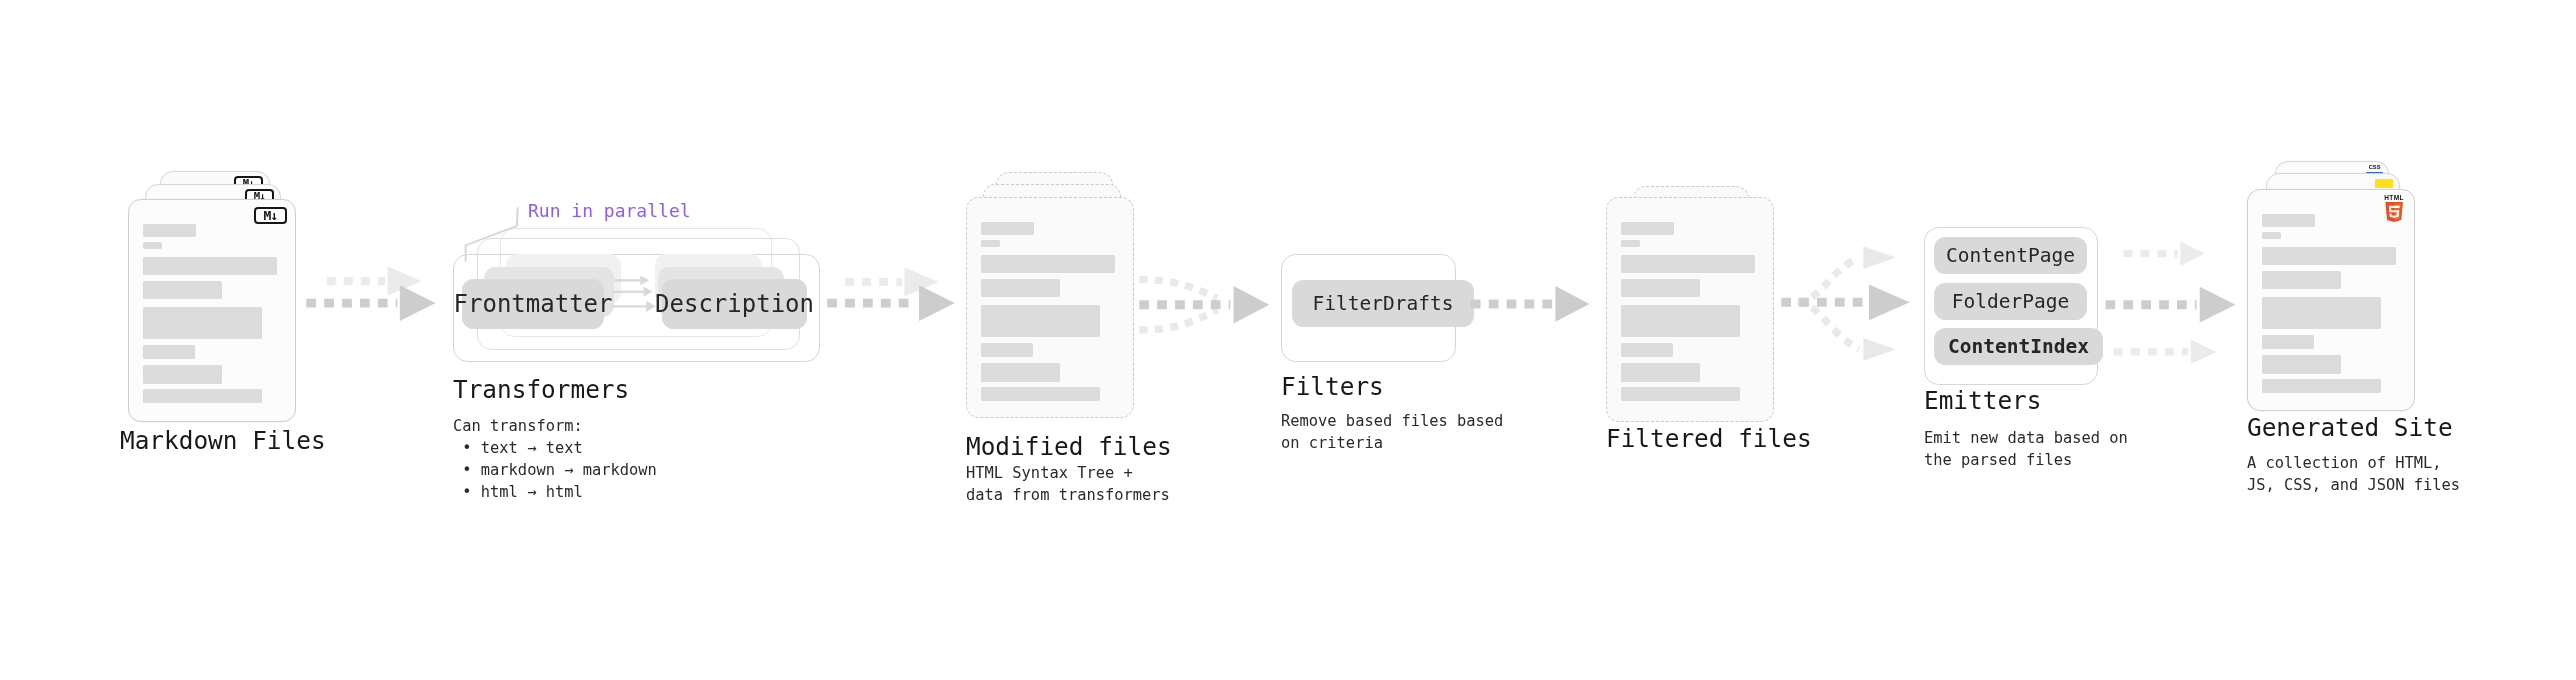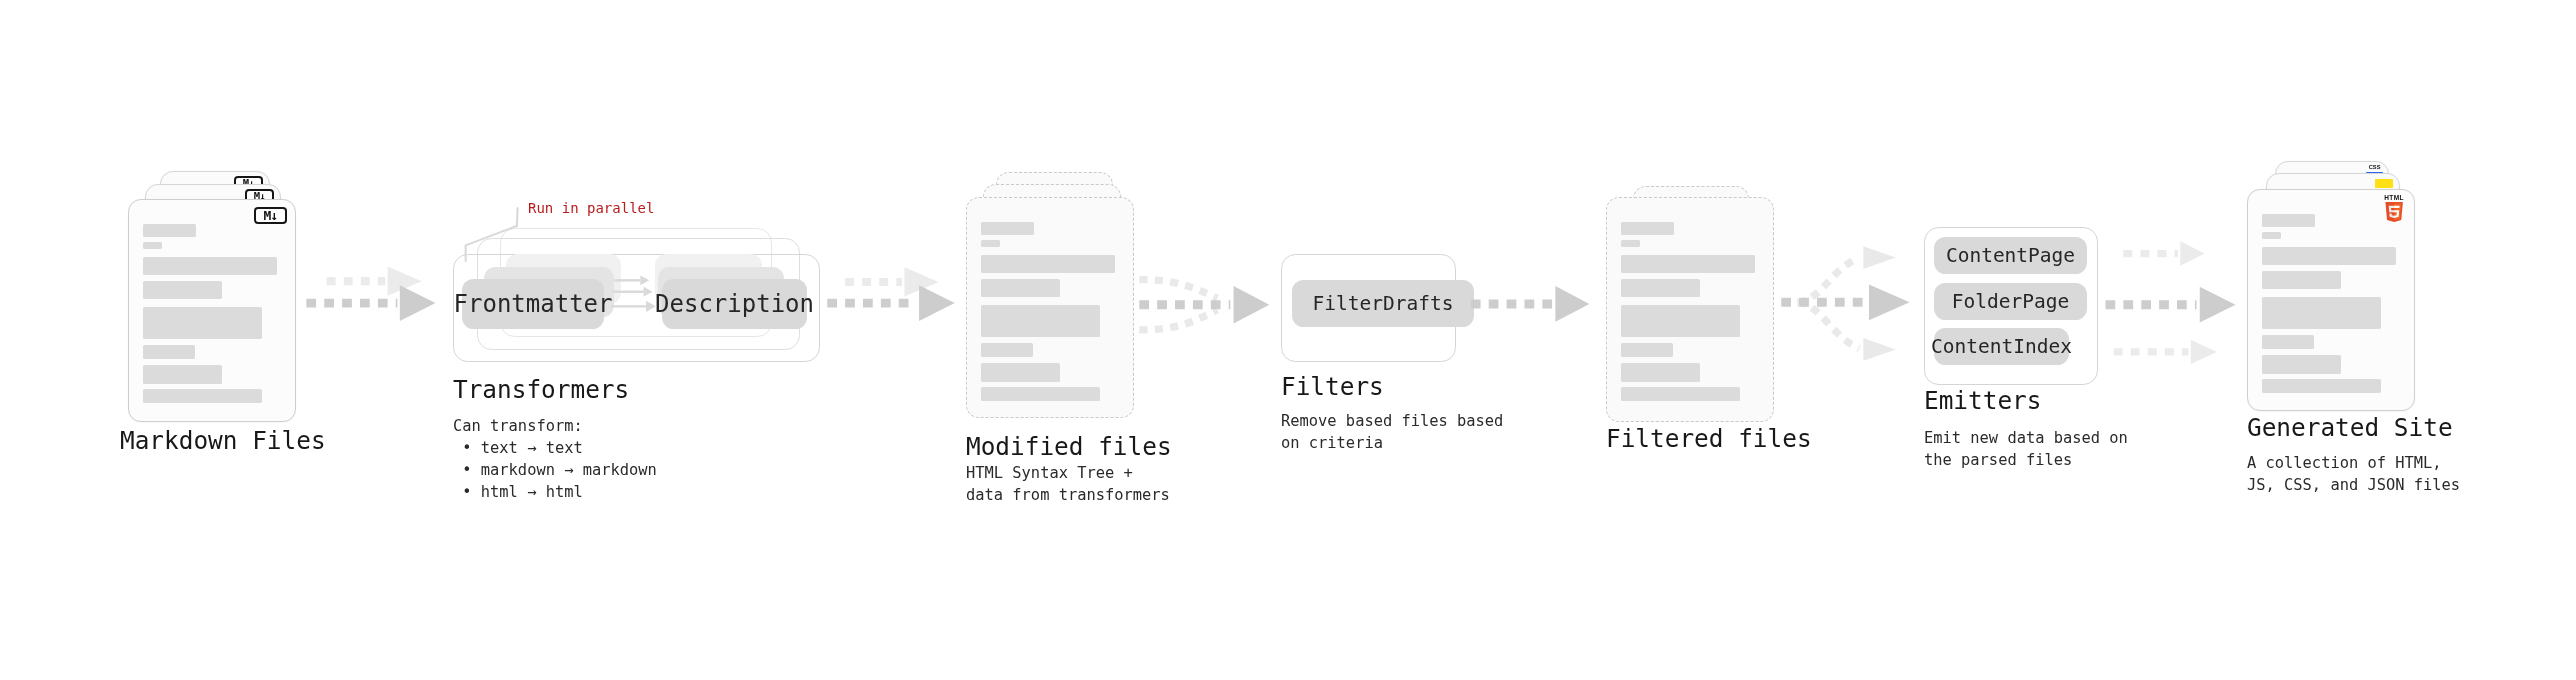--- a/index.html
+++ b/index.html
@@ -48,21 +48,21 @@
         background:#d9d9d9;border-radius:11.4px;color:#262626;font-size:24px;z-index:4;}
   .node.small{font-size:19.5px;}
   .node-ghost{position:absolute;border-radius:11.4px;z-index:3;}
   .node-ghost.g1{background:#e4e4e4;}
   .node-ghost.g2{background:#f1f1f1;}
 
   
   .title{position:absolute;font-size:24.4px;line-height:28px;color:#181818;white-space:pre;z-index:5;}
   .desc{position:absolute;font-size:15.4px;line-height:22px;color:#2a2a2a;z-index:5;}
   .desc div{white-space:pre;}
-  .annotation{position:absolute;font-size:14px;color:#b91c1c;white-space:pre;z-index:5;}
+  .annotation{position:absolute;font-size:18px;color:#8b5cf6;white-space:pre;z-index:5;}
 
   .overlay{position:absolute;left:0;top:0;z-index:10;pointer-events:none;}
 </style>
 </head>
 <body>
 
 <div class="canvas">
 
   <div class="doc back z1" style="left:160px;top:171px;width:108px;height:39px;">
     <span class="md-badge sm">M↓</span>
@@ -146,21 +146,21 @@
         <div class="bar b6"></div>
       <div class="bar b7"></div>
         <div class="bar b8"></div>
     </div>
   </div>
   <div class="title" style="left:1606px;top:425px;">Filtered files</div>
 
   <div class="frame" style="left:1924px;top:227px;width:172px;height:156px;"></div>
   <div class="node small" style="left:1934px;top:237px;width:153px;height:37px;">ContentPage</div>
   <div class="node small" style="left:1934px;top:283px;width:153px;height:37px;">FolderPage</div>
-  <div class="node small" style="left:1934px;top:328px;width:135px;height:37px;">ContentIndex</div>
+  <div class="node small" style="left:1934px;top:328px;width:169px;height:37px;font-weight:bold;">ContentIndex</div>
   <div class="title" style="left:1924px;top:387px;">Emitters</div>
   <div class="desc" style="left:1924px;top:427px;">
     <div>Emit new data based on</div>
     <div>the parsed files</div>
   </div>
 
   <div class="doc back z1" style="left:2275px;top:161px;width:112px;height:38px;">
     <div class="css-badge">
       <div class="txt">CSS</div>
       <div class="bar-blue" style="background:#2965F1;"></div>

